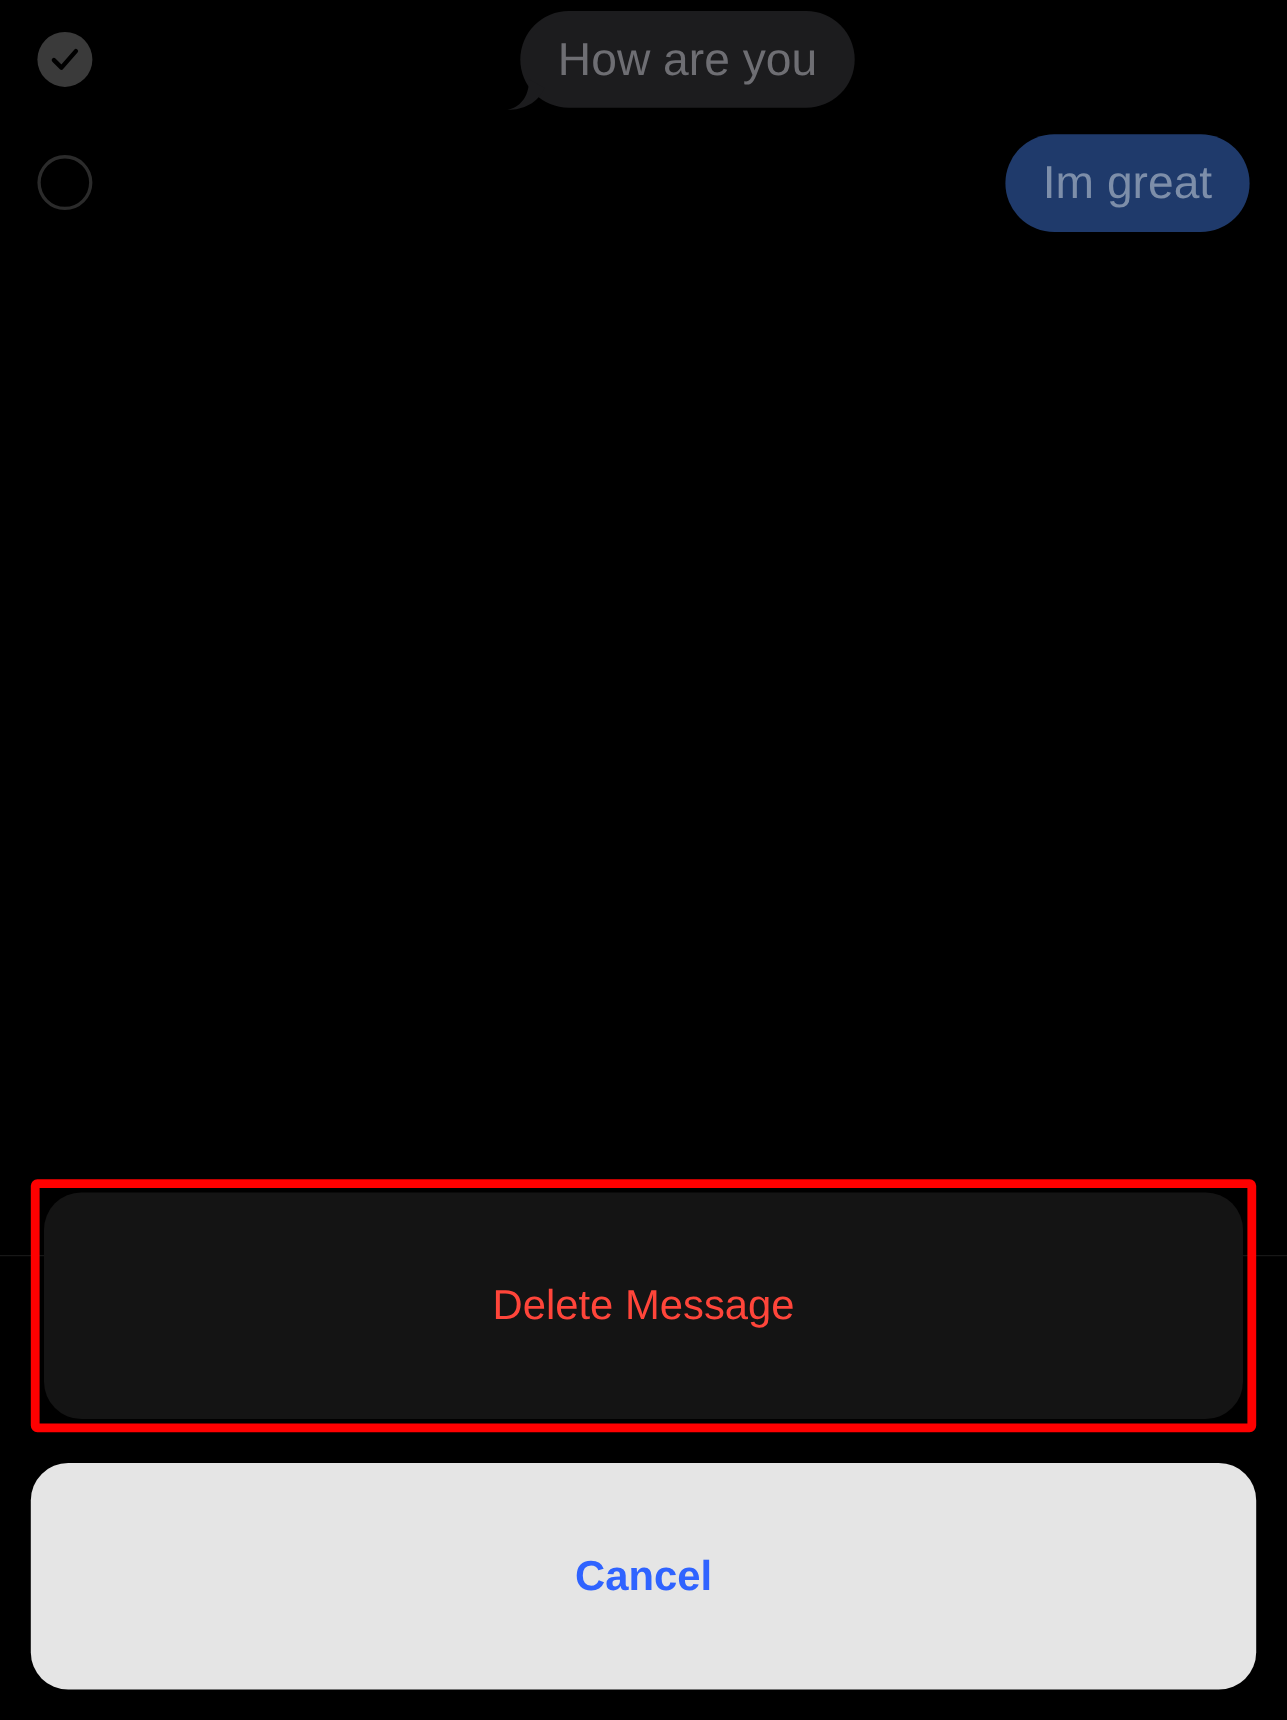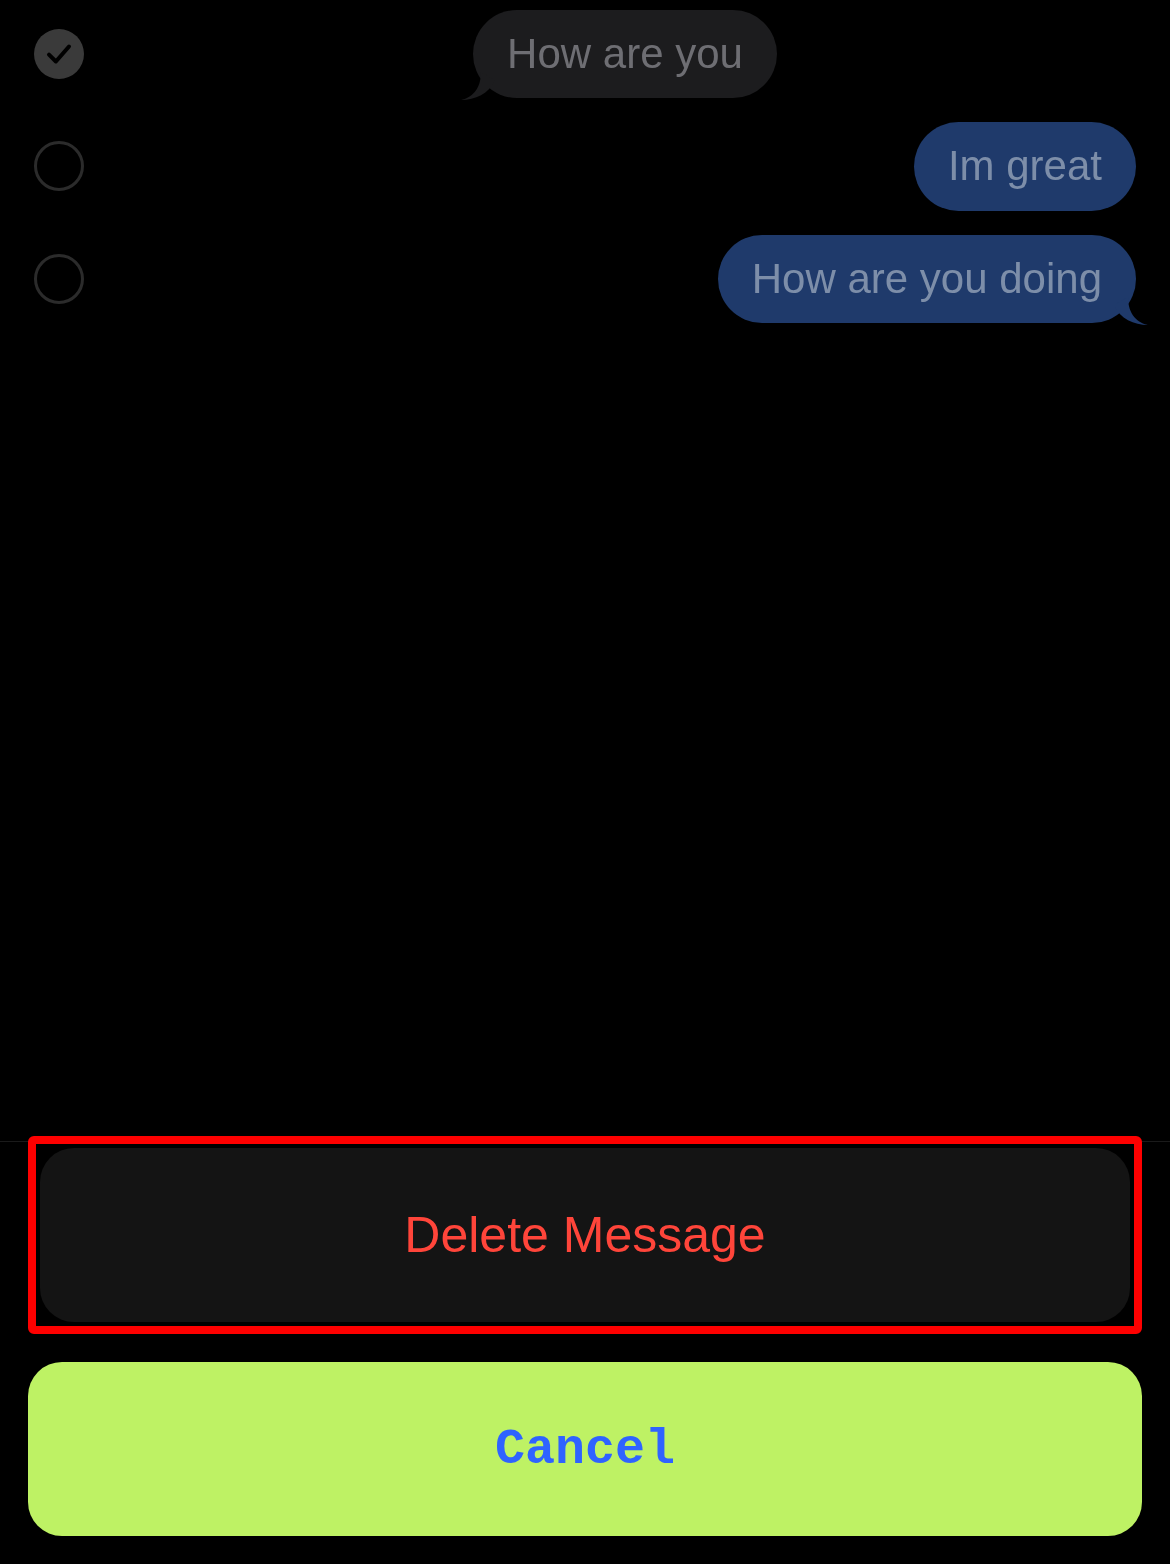--- a/index.html
+++ b/index.html
@@ -73,30 +73,30 @@
   .sheet {
     position: absolute;
     left: 28px; right: 28px;
     bottom: 28px;
   }
   .sheet-button {
     width: 100%;
     border: none;
     background: #141414;
     border-radius: 34px;
-    height: 174px;
+    height: 206px;
     display: flex;
     align-items: center;
     justify-content: center;
-    font-size: 50px;
+    font-size: 38px;
     font-weight: 400;
     cursor: pointer;
   }
   .sheet-button.delete  { color: #ff453a; }
-  .sheet-button.cancel  { color: #2f63ff; font-weight: 600; background:#bef264;font-family:Liberation Mono, monospace; }
+  .sheet-button.cancel  { color: #2f63ff; font-weight: 600; background:#e5e5e5; }
 
   .highlight-box {
     border: 8px solid #ff0000;
     border-radius: 6px;
     padding: 4px;
     margin-bottom: 28px;
   }
 
   
   .hairline {
@@ -134,33 +134,20 @@
     <div class="selector">
       <span class="ring"></span>
     </div>
     <div class="bubble-wrap out">
       <div class="bubble out">
         <span>Im great</span>
       </div>
     </div>
   </div>
 
-  <div class="message-row">
-    <div class="selector">
-      <span class="ring"></span>
-    </div>
-    <div class="bubble-wrap out">
-      <div class="bubble out">
-        <span>How are you doing</span>
-        <svg class="tail-out" viewBox="0 0 34 28">
-            <path d="M14 0 C14 18 24 26 34 28 C20 28 6 22 0 8 Z" fill="#1f3a6b"></path>
-          </svg>
-      </div>
-    </div>
-  </div>
 
 </div>
 
 <div class="hairline"></div>
 
 <div class="sheet">
 
   <div class="highlight-box">
     <button class="sheet-button delete">Delete Message</button>
   </div>

